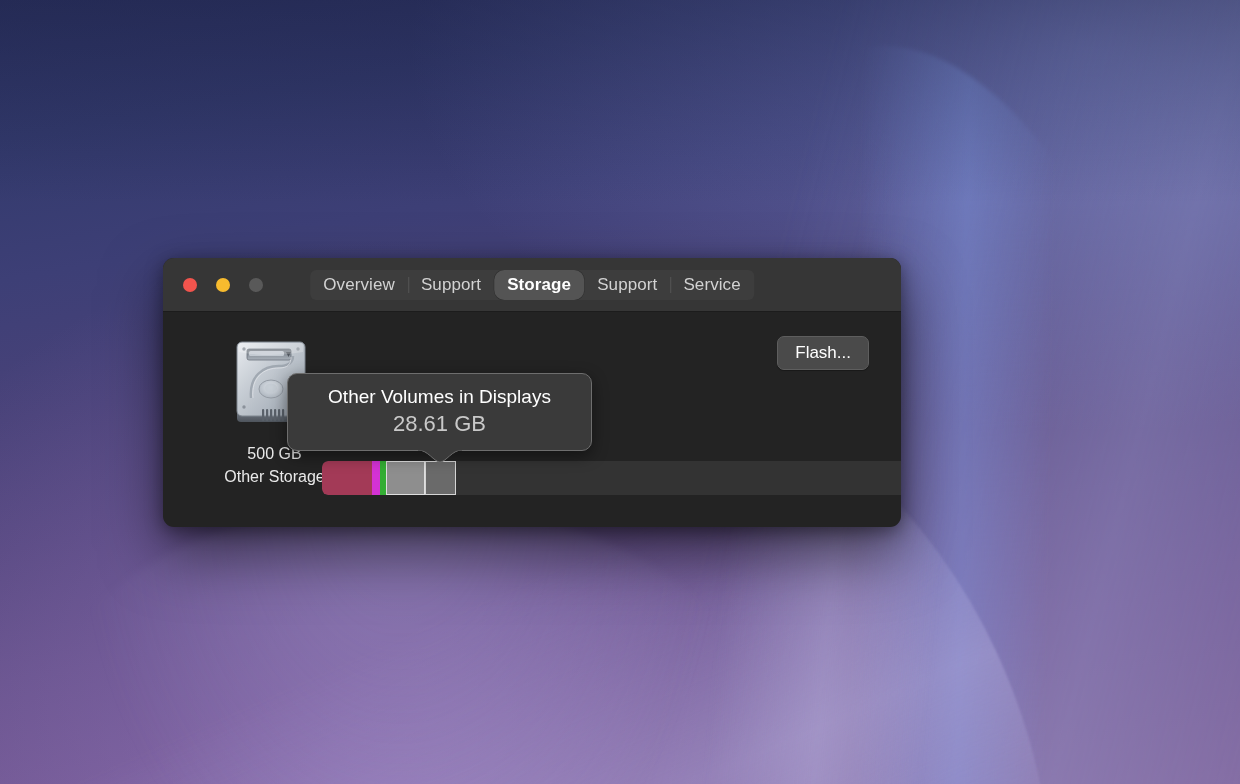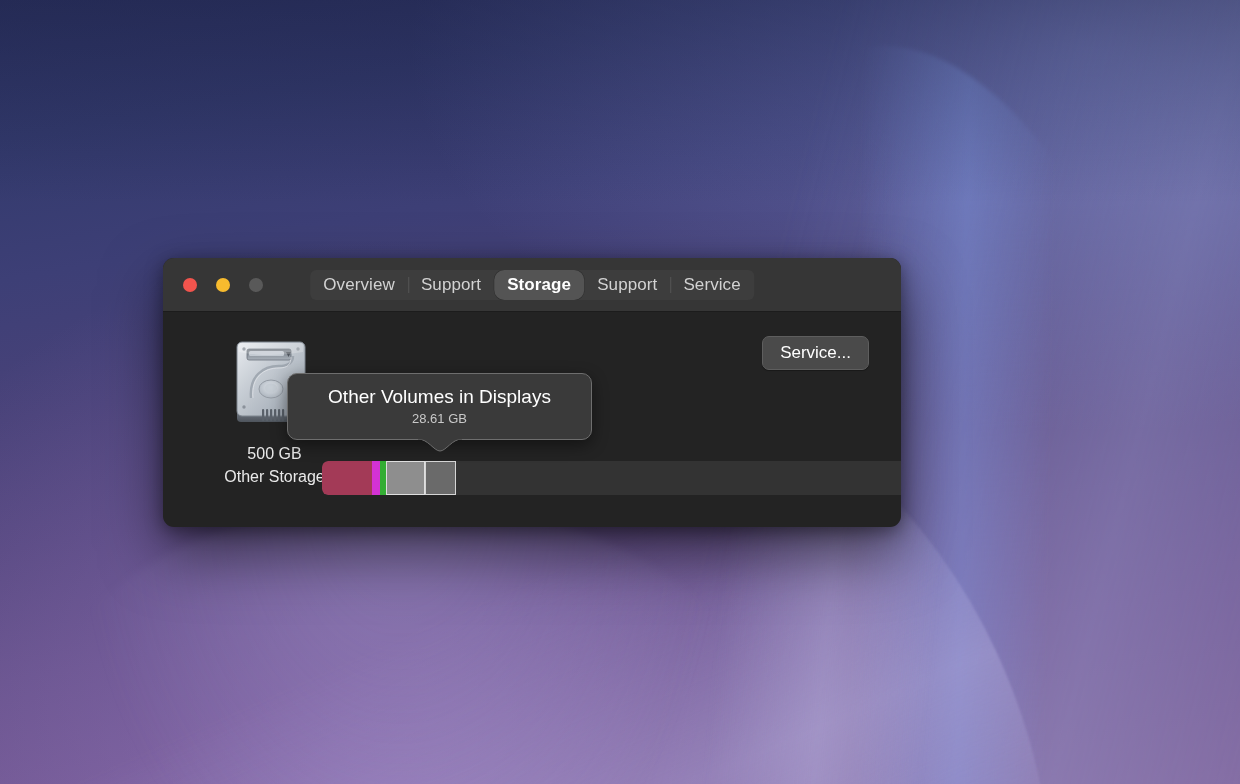--- a/index.html
+++ b/index.html
@@ -199,21 +199,21 @@
   }
   .tt-title {
     color:#ffffff;
     font-size:19px;
     line-height:1.22;
     white-space:nowrap;
   }
   .tt-sub {
     margin-top:3px;
     color:#c9c9c9;
-    font-size:13px;
+    font-size:22px;
   }
   .tt-tail {
     position:absolute;
     left:50%; bottom:-13px;
     transform:translateX(-50%);
     width:44px; height:14px;
     overflow:hidden;
   }
   .tt-tail svg { display:block; }
 </style>
@@ -319,21 +319,21 @@
 
       <div class="bar-wrap" style="background: rgb(51, 51, 51);">
         <div class="seg" style="width:50px;background:#a33a57;"></div>
         <div class="seg" style="width:8px;background:#d432d4;"></div>
         <div class="seg" style="width:6px;background:#33ad33;"></div>
         <div class="seg outlined" style="width:39px;background:#8e8e8e;"></div>
         <div class="seg outlined" style="width:31px;background:#6a6a6a;"></div>
       </div>
 
       <div class="manage-btn">
-        <span>Service...</span>
+        <span>Flash...</span>
       </div>
 
       <div class="tooltip">
         <div class="tt-title">Other Volumes in Displays</div>
         <div class="tt-sub">28.61 GB</div>
         <div class="tt-tail">
           <svg width="44" height="14" viewBox="0 0 44 14">
             <path d="M0 0 L0 1 C10 1 16 13 22 13 C28 13 34 1 44 1 L44 0 Z" fill="#3a3a3a" stroke="#6e6e6e" stroke-width="1"></path>
             <path d="M0 0 L44 0 L44 1.4 L0 1.4 Z" fill="#3a3a3a"></path>
           </svg>

